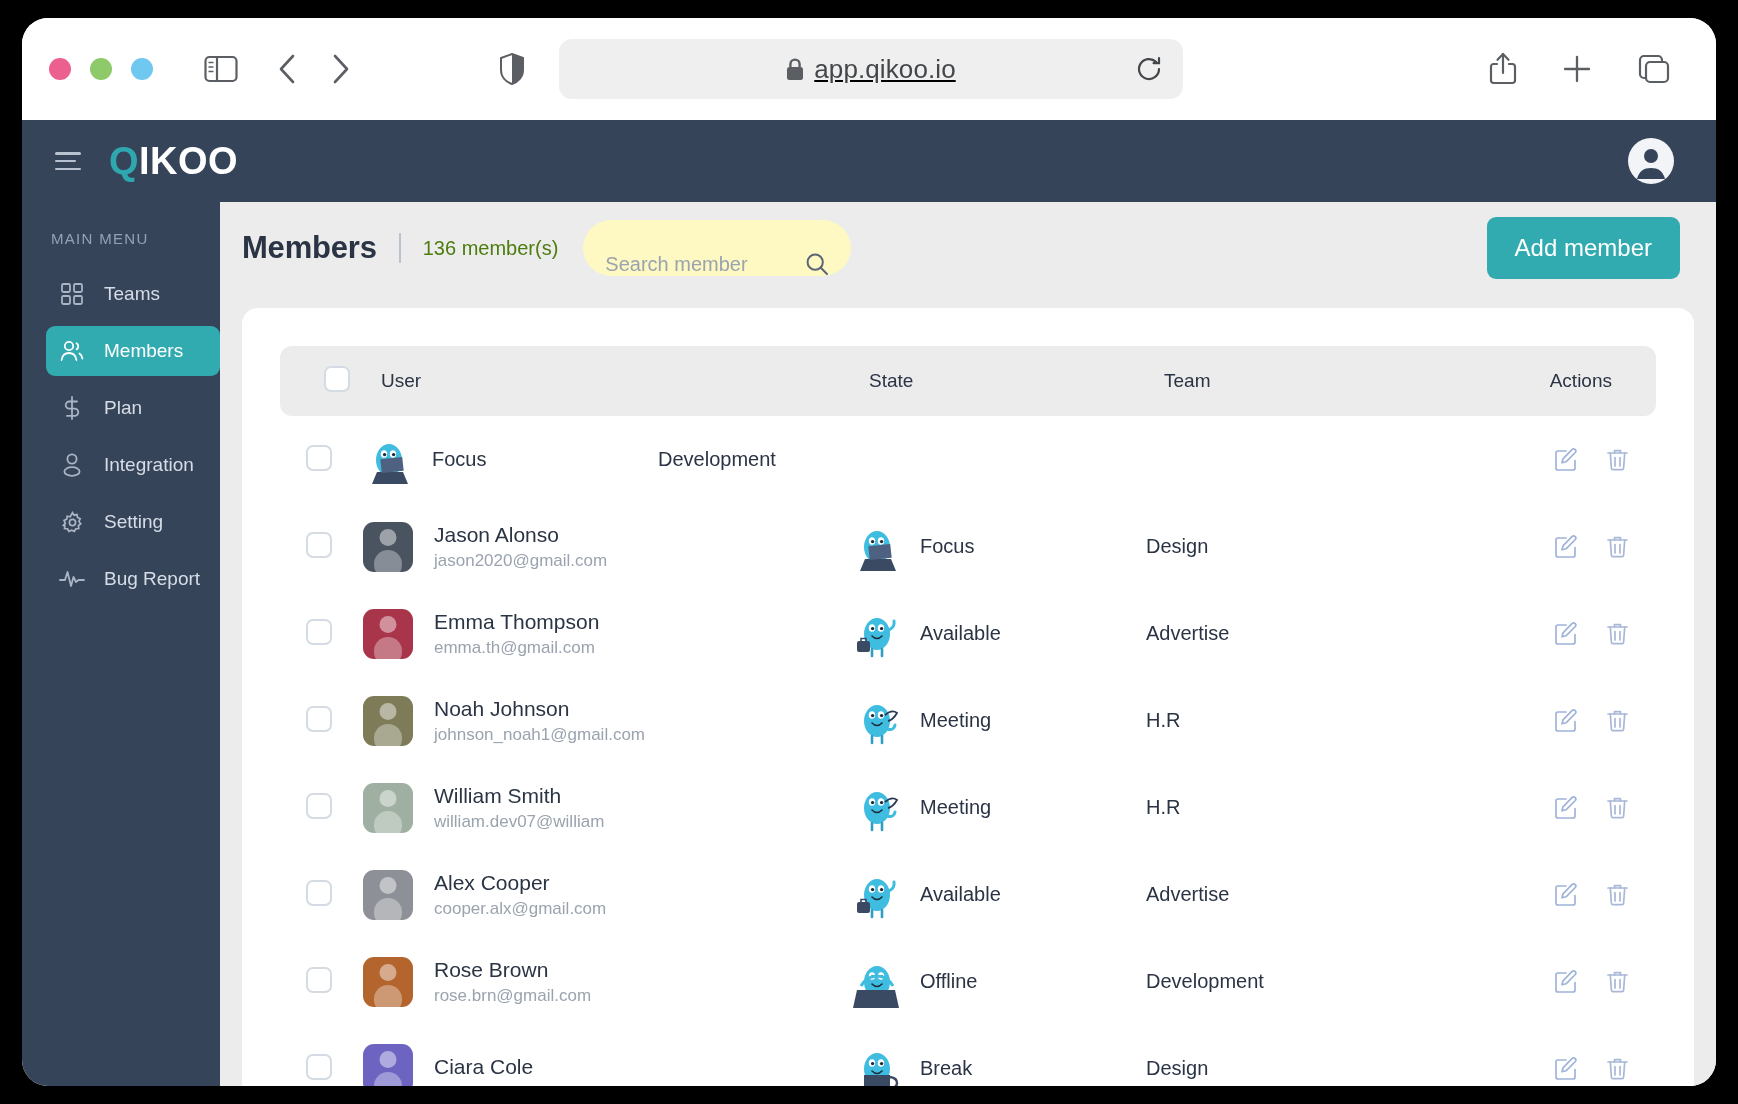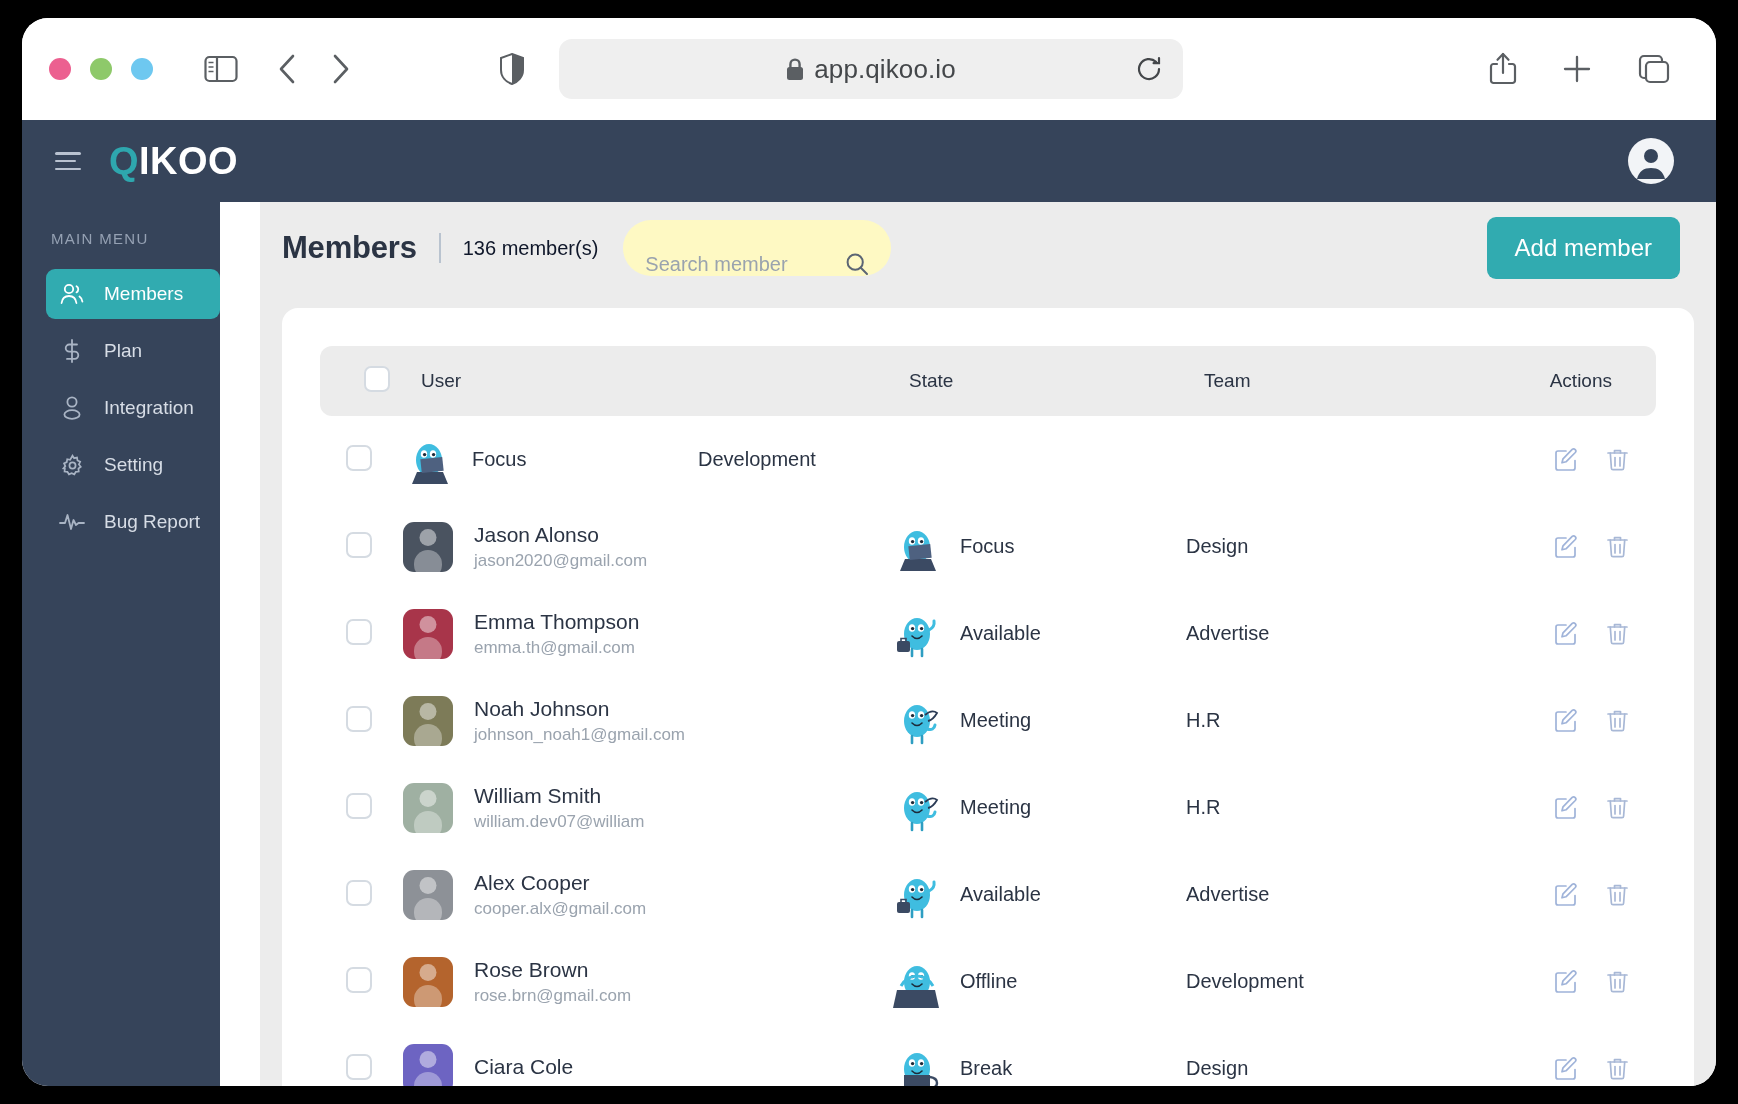--- a/index.html
+++ b/index.html
@@ -19,20 +19,21 @@
     overflow: hidden;
   }
 
   
   .browser-bar {
     position: relative;
     height: 102px;
     background: #ffffff;
     display: flex;
     align-items: center;
+    text-decoration: underline;
   }
   .traffic-lights {
     display: flex; gap: 19px;
     margin-left: 27px;
   }
   .light { width: 22px; height: 22px; border-radius: 50%; }
   .light.red { background: #ec6090; }
   .light.yellow { background: #8ec96a; }
   .light.green { background: #6ec8f0; }
 
@@ -96,21 +97,21 @@
   .brand .q { color: #2ea7ae; }
   .account-avatar {
     margin-left: auto; margin-right: 42px;
     width: 46px; height: 46px;
     border-radius: 50%;
     background: #f2f4f7;
     display: flex; align-items: center; justify-content: center;
   }
 
   
-  .body-split { display: flex; height: 884px; gap: 40px; }
+  .body-split { display: flex; height: 884px; }
 
   .sidebar {
     width: 198px;
     background: #36445a;
     flex-shrink: 0;
     padding-top: 28px;
   }
   .menu-caption {
     color: #95a1b3;
     font-size: 15px;
@@ -158,21 +159,21 @@
     color: #2b3444;
     letter-spacing: -.2px;
   }
   .head-divider {
     width: 2px; height: 30px;
     background: #b9c3cf;
     margin: 0 22px 0 22px;
   }
   .member-count {
     font-size: 20px;
-    color: #0f172a;
+    color: #4d7c0f;
   }
   .search-box {
     margin-left: 25px;
     width: 268px; height: 56px;
     background: #fef9c3;
     border-radius: 28px;
     display: flex; align-items: flex-end;
     padding: 0 22px;
     position: relative;
   }
@@ -384,20 +385,31 @@
         <path d="M8 40c2-8 7-11 14-11s12 3 14 11z" fill="#36445a"></path>
       </svg>
     </span>
   </div>
 
   <div class="body-split">
 
     <nav class="sidebar">
       <div class="menu-caption">MAIN MENU</div>
 
+      <div class="menu-item">
+        <span class="mi-icon">
+          <svg width="22" height="22" viewBox="0 0 22 22" fill="none" stroke="currentColor" stroke-width="1.8">
+            <rect x="1" y="1" width="8" height="8" rx="1.4"></rect>
+            <rect x="13" y="1" width="8" height="8" rx="1.4"></rect>
+            <rect x="1" y="13" width="8" height="8" rx="1.4"></rect>
+            <rect x="13" y="13" width="8" height="8" rx="1.4"></rect>
+          </svg>
+        </span>
+        <span>Teams</span>
+      </div>
 
       <div class="menu-item active">
         <span class="mi-icon">
           <svg width="24" height="22" viewBox="0 0 24 22" fill="none" stroke="currentColor" stroke-width="1.8" stroke-linecap="round">
             <circle cx="9" cy="6" r="4.2"></circle>
             <path d="M1.6 20c.6-4.6 3.8-7 7.4-7s6.8 2.4 7.4 7"></path>
             <path d="M16.5 3.2a3.6 3.6 0 0 1 0 6.2"></path>
             <path d="M19.5 13.5c1.6 1.1 2.6 3 2.9 5.2"></path>
           </svg>
         </span>

